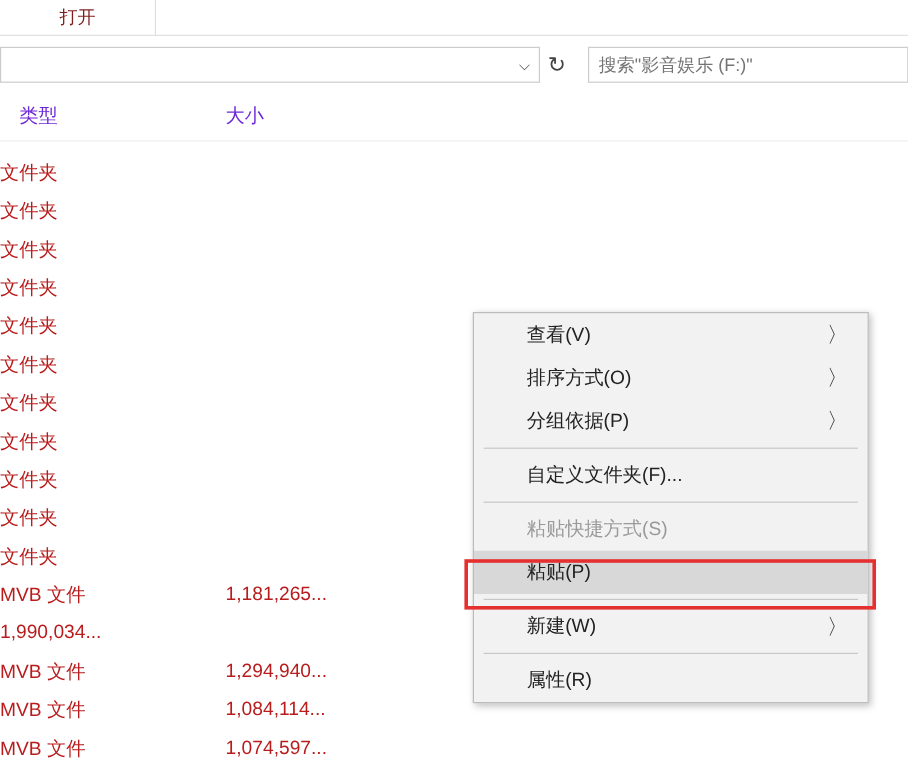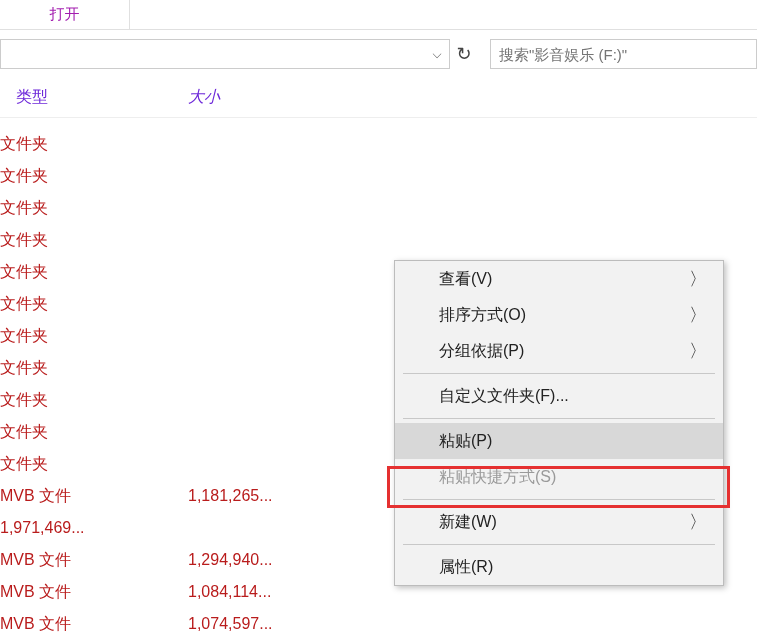--- a/index.html
+++ b/index.html
@@ -1,31 +1,31 @@
 <!DOCTYPE html>
 <html><head>
 <meta charset="utf-8">
 <style>
   * { margin: 0; padding: 0; box-sizing: border-box; font-family: "Microsoft YaHei", "Segoe UI", sans-serif; }
   body { width: 757px; height: 644px; background: #fff; overflow: hidden; position: relative; color: #333; }
   
   .toolbar { height: 30px; display: flex; border-bottom: 1px solid #e0e0e0; }
-  .tool-btn { width: 130px; display: flex; align-items: center; justify-content: center; font-size: 15px; color: #a21caf; border-right: 1px solid #e0e0e0; cursor: pointer; }
+  .tool-btn { width: 130px; display: flex; align-items: center; justify-content: center; font-size: 15px; color: #7f1d1d; border-right: 1px solid #e0e0e0; cursor: pointer; }
   
   .addr-row { height: 36px; display: flex; align-items: center; margin: 6px 0; }
   .addr-bar { flex: 0 0 450px; height: 30px; border: 1px solid #ccc; display: flex; align-items: center; justify-content: flex-end; padding-right: 4px; }
   .addr-drop { width: 16px; height: 16px; display:flex; align-items:center; justify-content:center; color:#555; font-size:12px; }
   .refresh-btn { width: 24px; height: 30px; display: flex; align-items: center; justify-content: center; margin-left: 2px; cursor:pointer; }
   .refresh-icon { font-size: 18px; color: #444; }
   .search-box { flex: 1; height: 30px; border: 1px solid #ccc; margin-left: 14px; display: flex; align-items: center; padding: 0 8px; }
   .search-input { border: none; outline: none; font-size: 15px; color: #888; width: 100%; }
   
   .headers { height: 40px; display: flex; align-items: center; color: #6d28d9; font-size: 16px; border-bottom: 1px solid #eee; }
   .col-type { width: 188px; padding-left: 16px; }
-  .col-size { padding-left: 0; font-style: italic; }
+  .col-size { padding-left: 0; }
   
   .rows { padding-top: 10px; }
   .row { height: 32px; display: flex; align-items: center; font-size: 16px; color: #b91c1c; }
   .row .c-type { width: 188px; padding-left: 0; white-space: nowrap; overflow: hidden; }
   .row .c-size { padding-left: 0; white-space: nowrap; }
   
   .ctx-menu { position: absolute; left: 394px; top: 260px; width: 330px; background: #f2f2f2; border: 1px solid #bcbcbc; box-shadow: 2px 2px 6px rgba(0,0,0,0.25); }
   .ctx-item { height: 36px; display: flex; align-items: center; padding: 0 20px 0 44px; font-size: 16px; color: #222; position: relative; cursor: default; }
   .ctx-item.disabled { color: #9a9a9a; }
   .ctx-item.highlight { background: #d8d8d8; }
@@ -100,21 +100,21 @@
     </div>
   <div class="row">
       <span class="c-type">文件夹</span>
       <span class="c-size"></span>
     </div>
   <div class="row">
       <span class="c-type">MVB 文件</span>
       <span class="c-size">1,181,265...</span>
     </div>
   <div class="row">
-      <span class="c-size">1,971,469...</span>
+      <span class="c-size">1,990,034...</span>
     </div>
   <div class="row">
       <span class="c-type">MVB 文件</span>
       <span class="c-size">1,294,940...</span>
     </div>
   <div class="row">
       <span class="c-type">MVB 文件</span>
       <span class="c-size">1,084,114...</span>
     </div>
   <div class="row">
@@ -134,25 +134,25 @@
   </div>
   <div class="ctx-item">
     <span>分组依据(P)</span>
     <span class="ctx-arrow">〉</span>
   </div>
   <div class="ctx-sep"></div>
   <div class="ctx-item">
     <span>自定义文件夹(F)...</span>
   </div>
   <div class="ctx-sep"></div>
+  <div class="ctx-item disabled">
+    <span>粘贴快捷方式(S)</span>
+  </div>
   <div class="ctx-item highlight">
     <span>粘贴(P)</span>
-  </div>
-  <div class="ctx-item disabled">
-    <span>粘贴快捷方式(S)</span>
   </div>
   <div class="ctx-sep"></div>
   <div class="ctx-item">
     <span>新建(W)</span>
     <span class="ctx-arrow">〉</span>
   </div>
   <div class="ctx-sep"></div>
   <div class="ctx-item">
     <span>属性(R)</span>
   </div>

